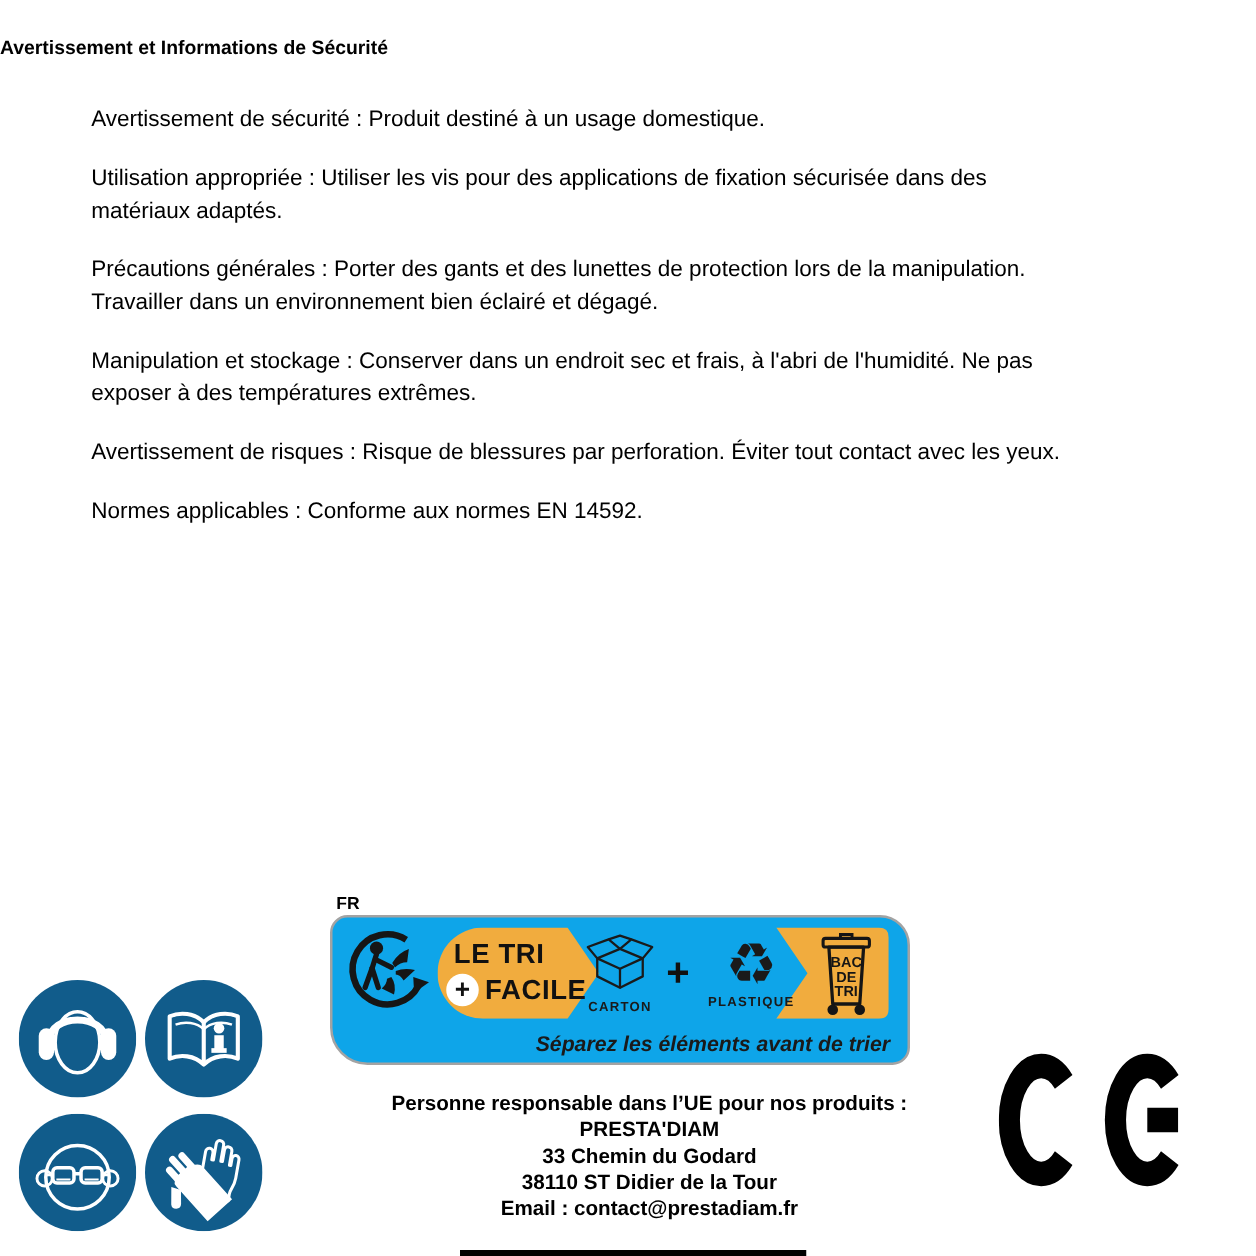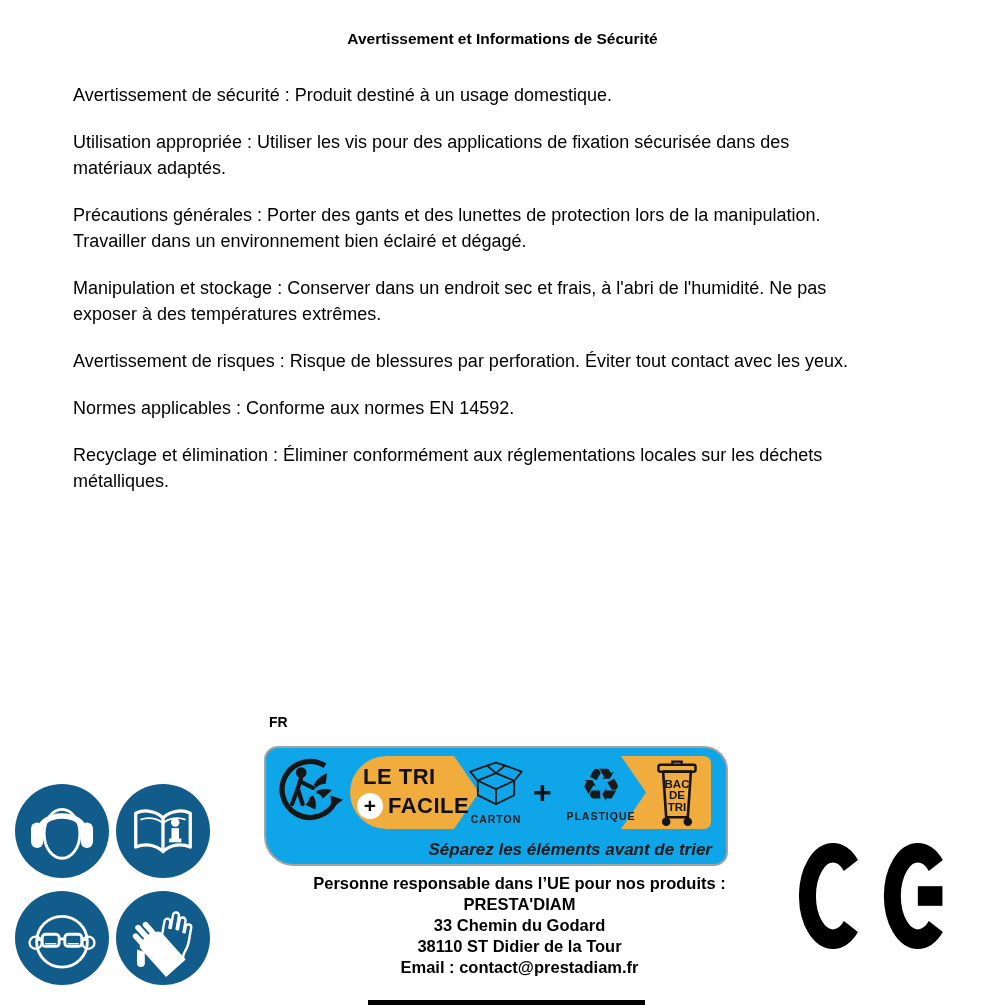--- a/index.html
+++ b/index.html
@@ -2,38 +2,38 @@
 <html><head>
 <meta charset="utf-8">
 <style>
   html,body { margin:0; padding:0; background:#ffffff; }
   .page {
     position:relative; width:1005px; height:1005px; background:#ffffff;
     font-family:"Liberation Sans", sans-serif; color:#000; overflow:hidden;
   }
   .doc-title {
     position:absolute; top:30px; left:0; width:100%;
-    text-align:center; font-size:15.5px; font-weight:bold;
+    font-size:15.5px; font-weight:bold;
   }
   .body-text { position:absolute; left:73px; top:82px; width:875px; }
   .body-text p {
     margin:0 0 21px 0; font-size:18px; line-height:26px;
     white-space:pre-line;
   }
 
   
   .safety-icons {
     position:absolute; left:15px; top:784px;
     display:grid; grid-template-columns:94px 94px; grid-gap:13px 7px;
   }
   .safety-icons svg { display:block; }
 
   
   .infotri { position:absolute; left:264px; top:714px; }
-  .fr-label { font-size:14px; font-weight:bold; margin:0 0 16px 5px; }
+  .fr-label { font-size:14px; font-weight:bold; margin:0 0 2px 5px; }
   .infotri-box {
     position:relative; width:460px; height:116px; background:#0ea5e9;
     border:2px solid #a3a3a3; border-radius:14px 24px 14px 30px;
   }
   .triman { position:absolute; left:10px; top:7px; }
   .banner { position:absolute; left:84px; top:8px; width:361px; height:73px; }
   .banner-bg { position:absolute; left:0; top:0; }
   .letri-line1 {
     position:absolute; left:13px; top:8px; font-size:22px; font-weight:800;
     letter-spacing:.5px; color:#111;
@@ -78,22 +78,20 @@
   <div class="body-text">
     <p>Avertissement de sécurité : Produit destiné à un usage domestique.</p>
     <p>Utilisation appropriée : Utiliser les vis pour des applications de fixation sécurisée dans des
 matériaux adaptés.</p>
     <p>Précautions générales : Porter des gants et des lunettes de protection lors de la manipulation.
 Travailler dans un environnement bien éclairé et dégagé.</p>
     <p>Manipulation et stockage : Conserver dans un endroit sec et frais, à l'abri de l'humidité. Ne pas
 exposer à des températures extrêmes.</p>
     <p>Avertissement de risques : Risque de blessures par perforation. Éviter tout contact avec les yeux.</p>
     <p>Normes applicables : Conforme aux normes EN 14592.</p>
-    <p>Recyclage et élimination : Éliminer conformément aux réglementations locales sur les déchets
-métalliques.</p>
   </div>
 
   <div class="safety-icons">
 
     <span>
       <svg width="94" height="94" viewBox="0 0 100 100">
         <circle cx="50" cy="50" r="50" fill="#115C8B"></circle>
         <ellipse cx="50" cy="53" rx="19" ry="26" fill="none" stroke="#fff" stroke-width="3"></ellipse>
         <path d="M26,52 C26,28 74,28 74,52" fill="none" stroke="#fff" stroke-width="6"></path>
         <rect x="17" y="41" width="13" height="27" rx="6.5" fill="#fff"></rect>

